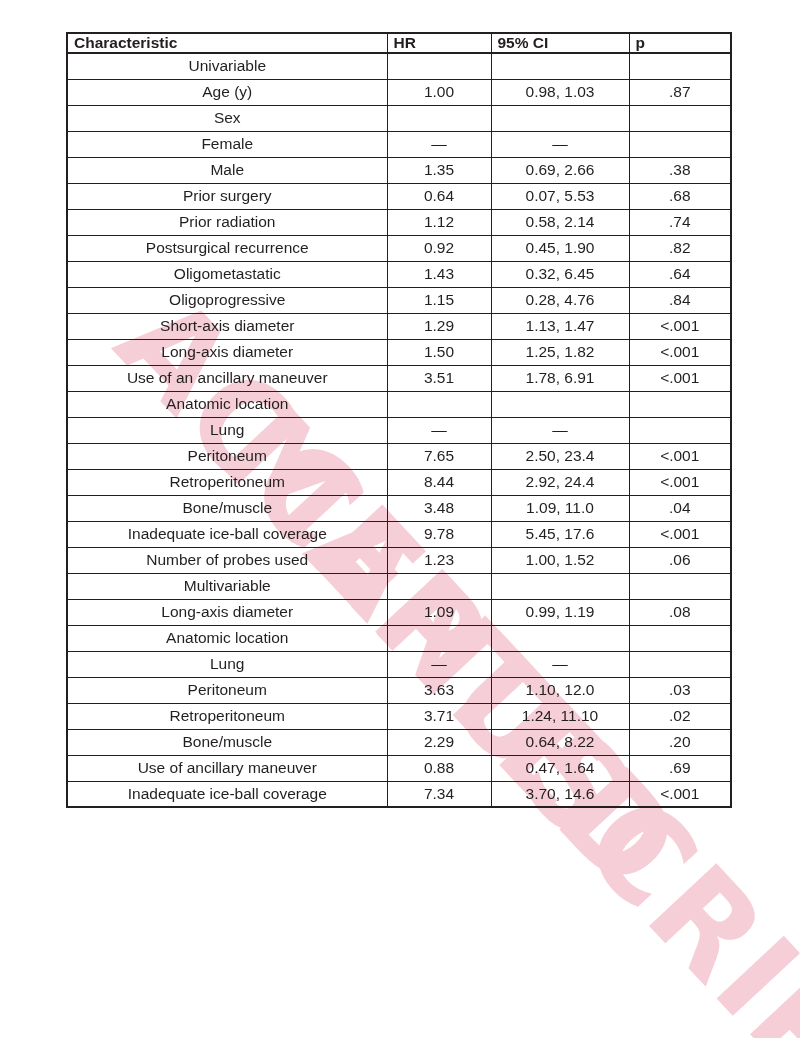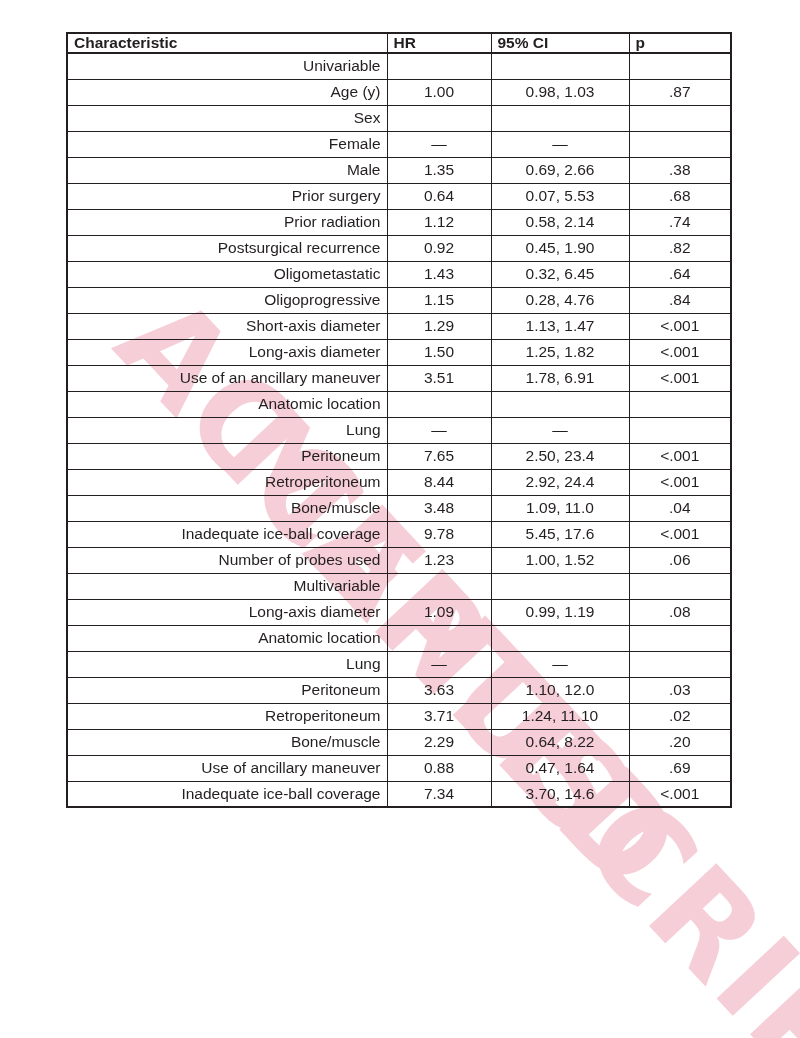--- a/index.html
+++ b/index.html
@@ -83,21 +83,21 @@
   table.data-table thead th {
     font-weight: bold;
     border-top-width: 2px;
     border-bottom-width: 2px;
     height: 15px;
   }
   table.data-table thead th.h-char { text-align: left; }
   table.data-table thead th.h-num  { text-align: left; }
 
   table.data-table tbody td.cell-char {
-    text-align: right;
+    text-align: center;
     white-space: nowrap;
   }
   table.data-table tbody td.cell-num {
     text-align: center;
   }
 
   table.data-table tbody tr:last-child td {
     border-bottom-width: 2px;
   }
   table.data-table tbody td:first-child,

